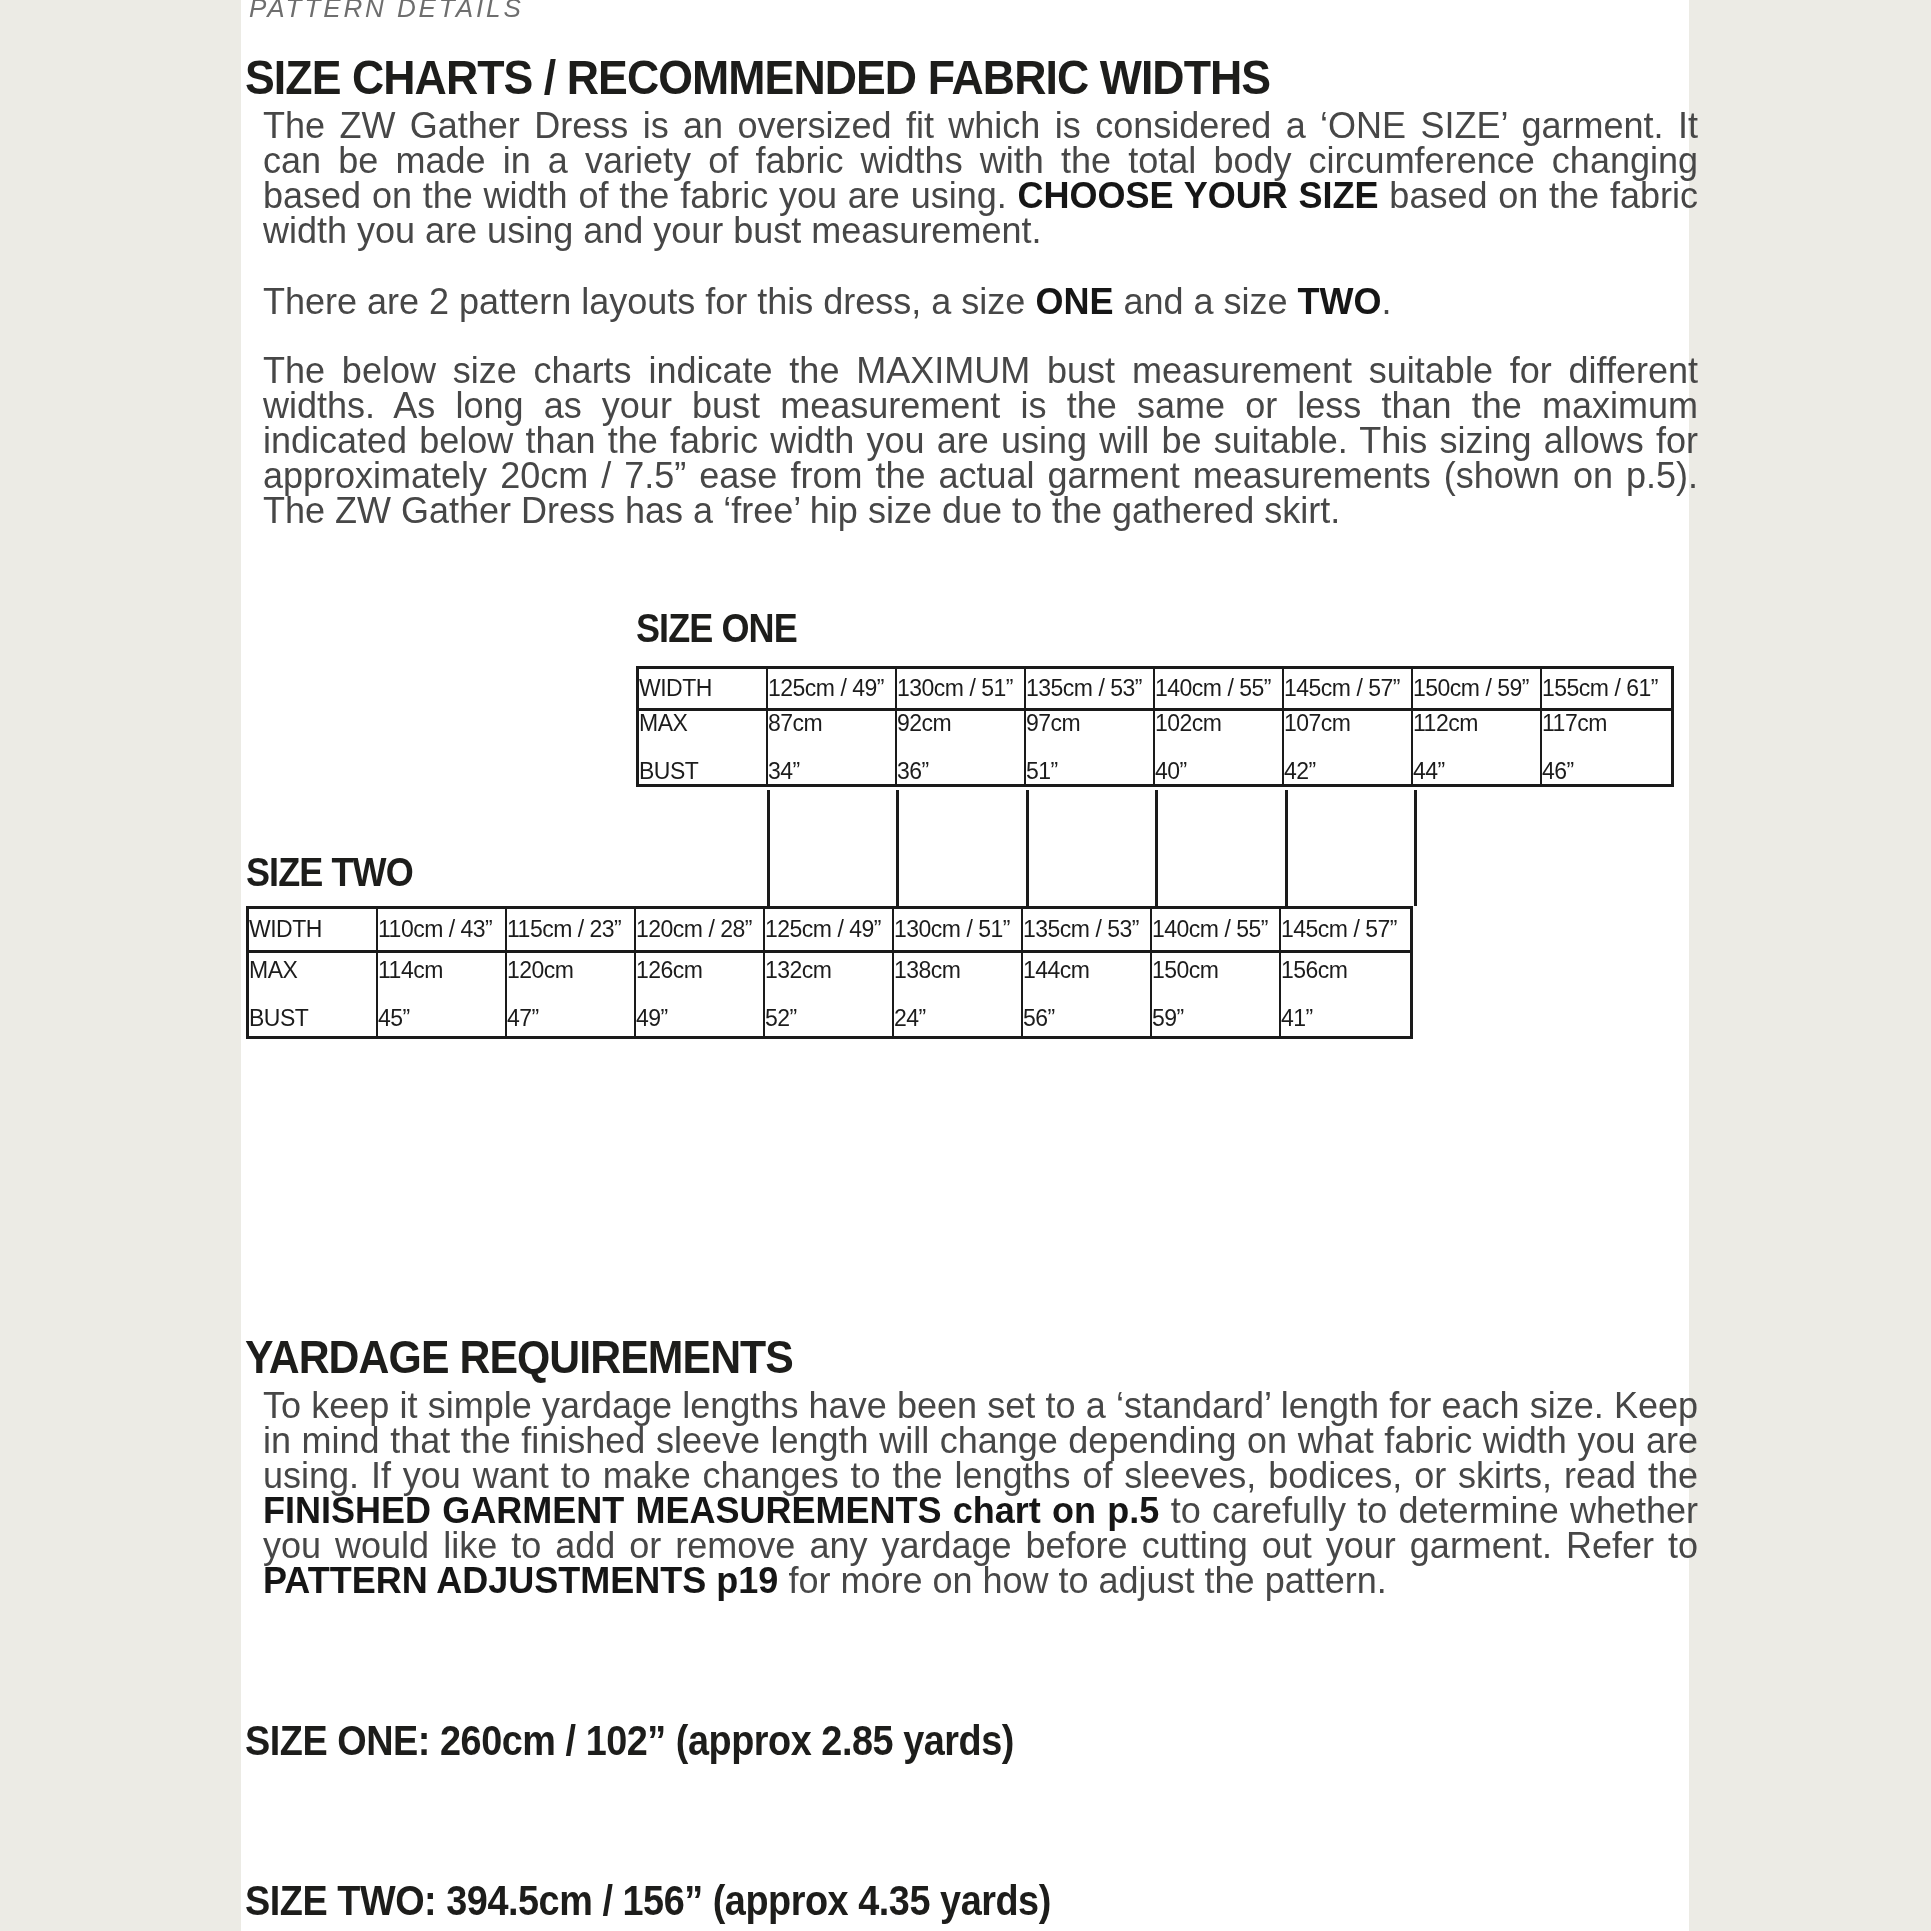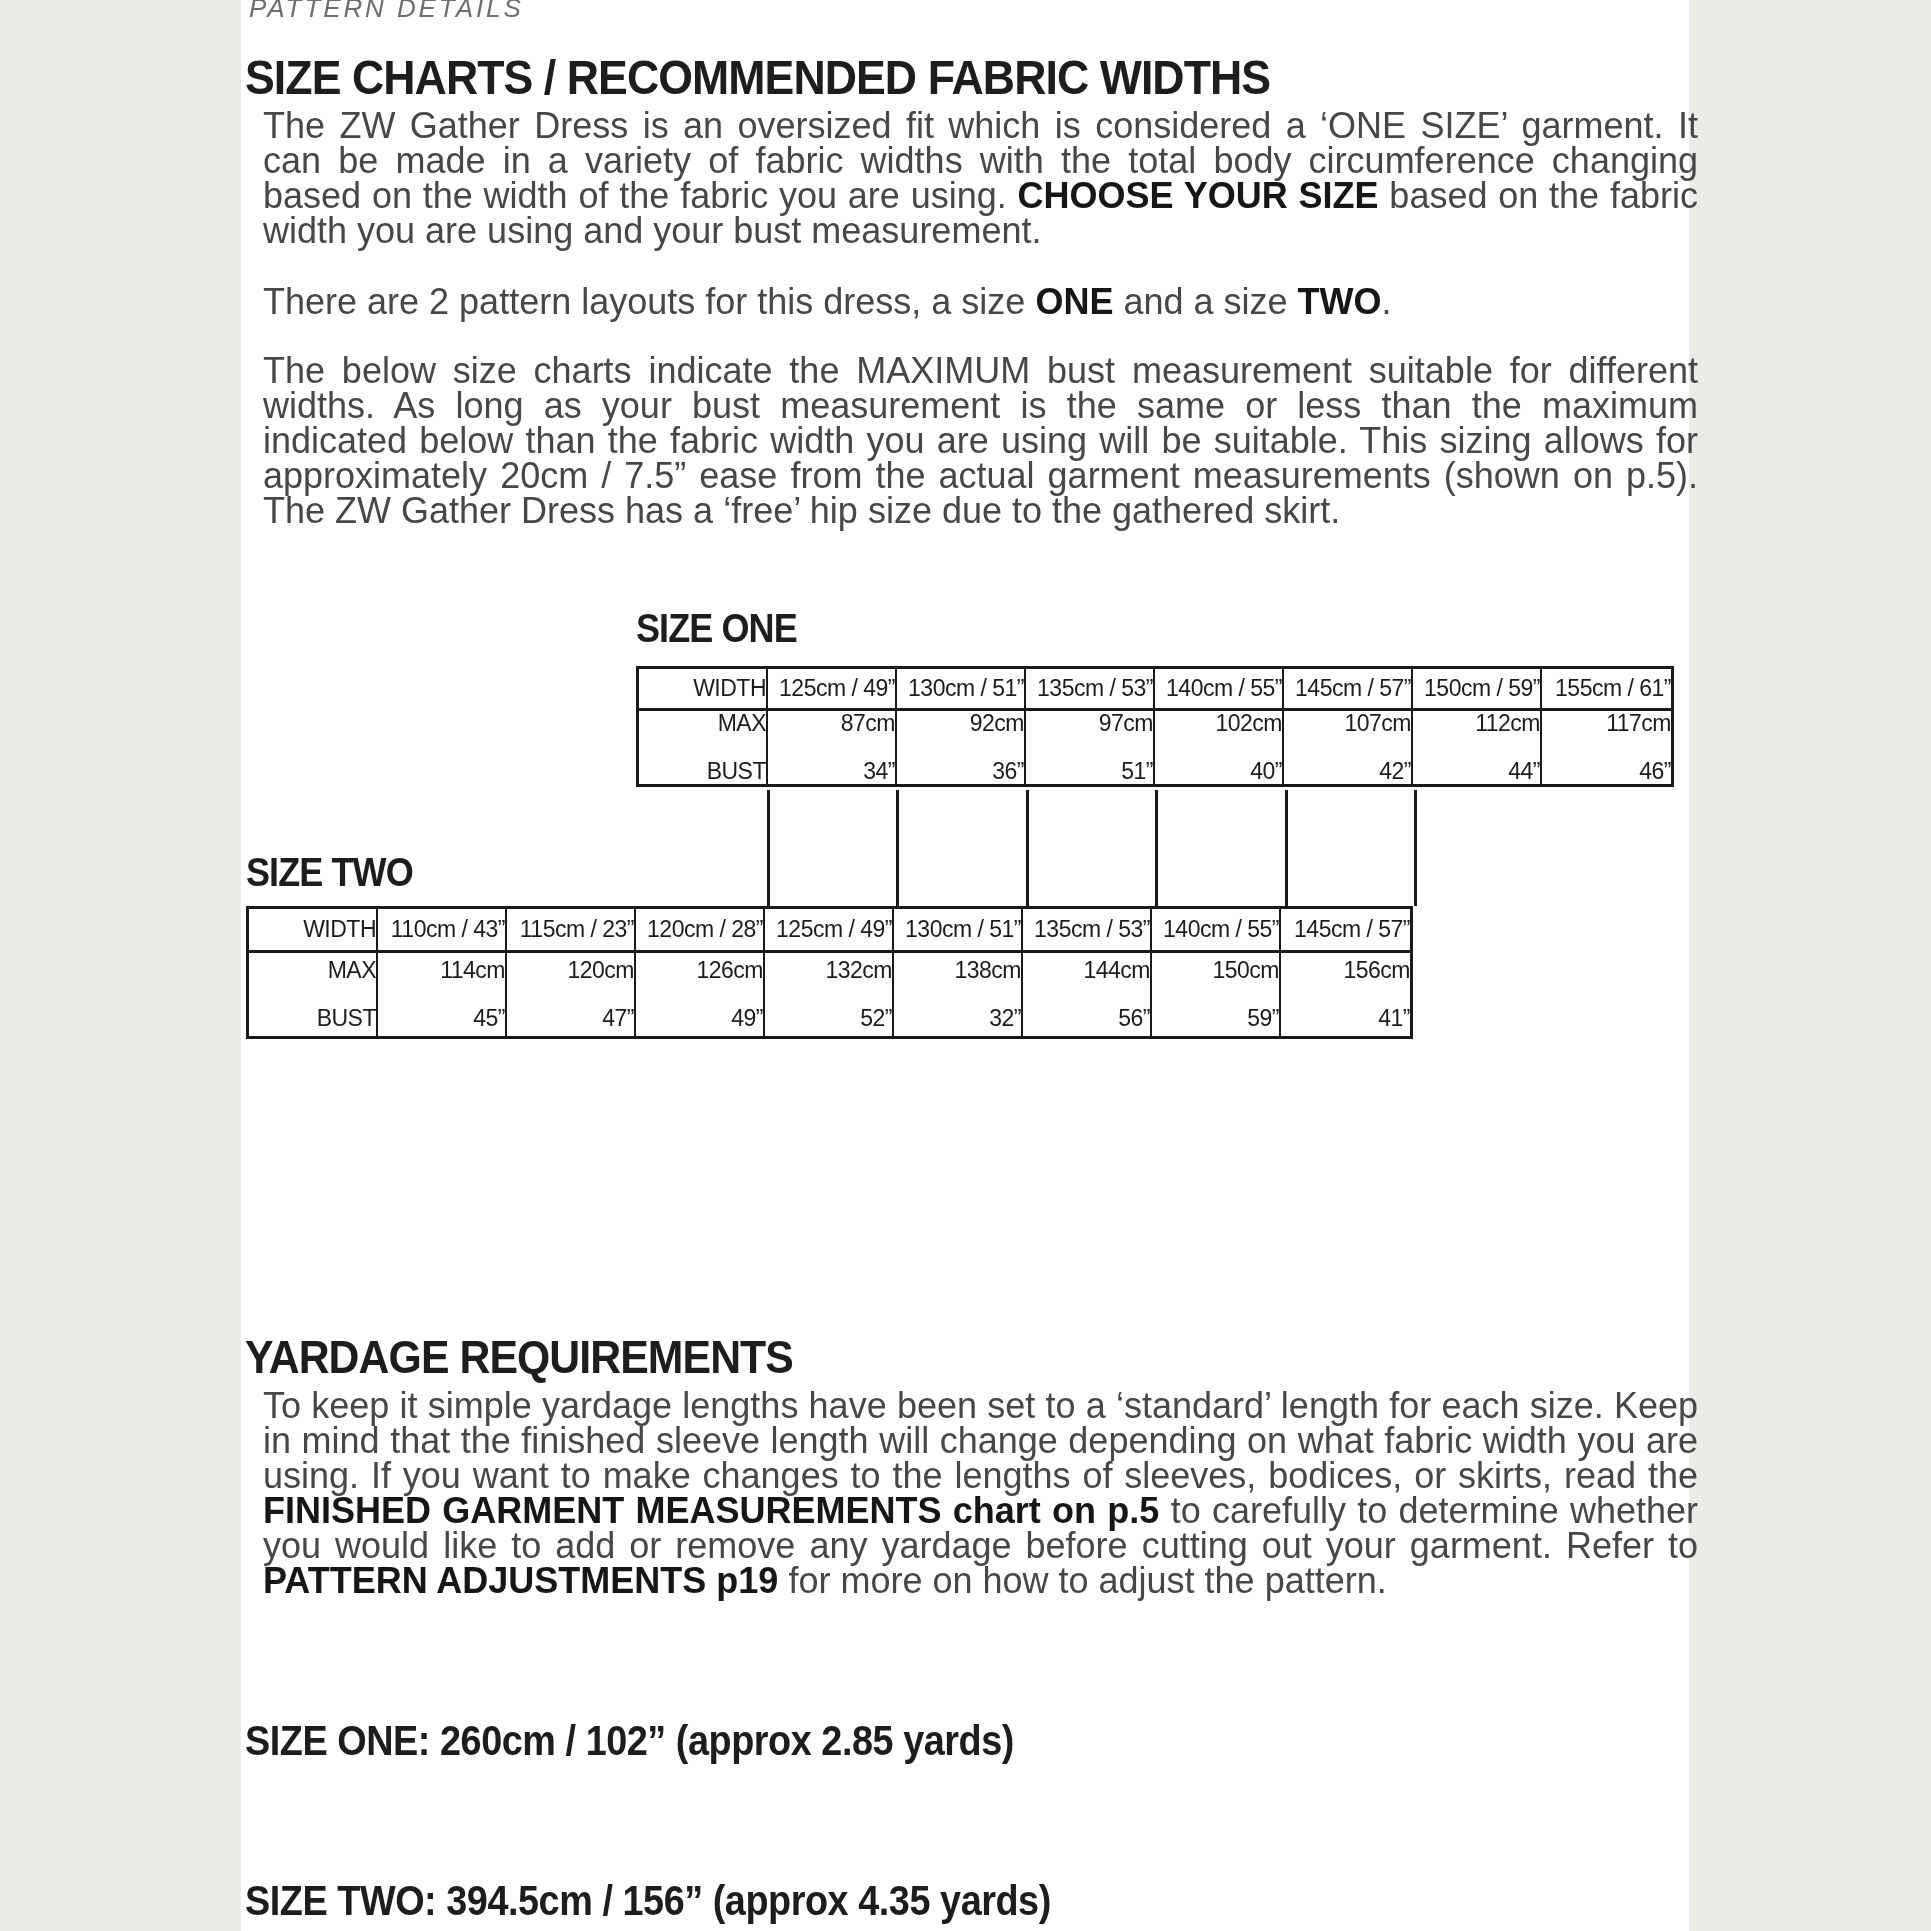--- a/index.html
+++ b/index.html
@@ -39,21 +39,21 @@
   #size-one-title{left:636px;top:606px}
   #size-two-title{left:246px;top:850px}
   .sztable{
     position:absolute;display:grid;background:#fff;
     border:3.9px solid var(--border,#1a1a1a);
   }
   #size-one-table{left:636px;top:666px;grid-template-columns:repeat(8,129px);grid-template-rows:42px 73px}
   #size-two-table{left:246px;top:906px;grid-template-columns:repeat(9,129px);grid-template-rows:44px 83px}
   .szcell{
     border-right:2.9px solid var(--border,#1a1a1a);
-    display:flex;flex-direction:column;align-items:flex-end;justify-content:center;
+    display:flex;flex-direction:column;align-items:flex-start;justify-content:center;
     font-size:23px;letter-spacing:-0.5px;color:#1c1c1c;overflow:hidden;
   }
   .szcell.hrow{border-bottom:3.9px solid var(--border,#1a1a1a)}
   .szcell.lastcol{border-right:none}
   .szcell.drow{gap:19px}
   .szcell .ln{line-height:29px;white-space:nowrap}
   .connector{position:absolute;left:767px;top:790px;width:653px;height:116px}
   .connector .vline{position:absolute;top:0;height:116px;width:2.9px;background:var(--border,#1a1a1a)}
   .connector .vline:nth-child(1){left:0}
   .connector .vline:nth-child(2){left:129px}
@@ -203,21 +203,21 @@
     <div class="szcell drow">
       <div class="ln">126cm</div>
       <div class="ln">49”</div>
     </div>
     <div class="szcell drow">
       <div class="ln">132cm</div>
       <div class="ln">52”</div>
     </div>
     <div class="szcell drow">
       <div class="ln">138cm</div>
-      <div class="ln">32”</div>
+      <div class="ln">24”</div>
     </div>
     <div class="szcell drow">
       <div class="ln">144cm</div>
       <div class="ln">56”</div>
     </div>
     <div class="szcell drow">
       <div class="ln">150cm</div>
       <div class="ln">59”</div>
     </div>
     <div class="szcell drow lastcol">

